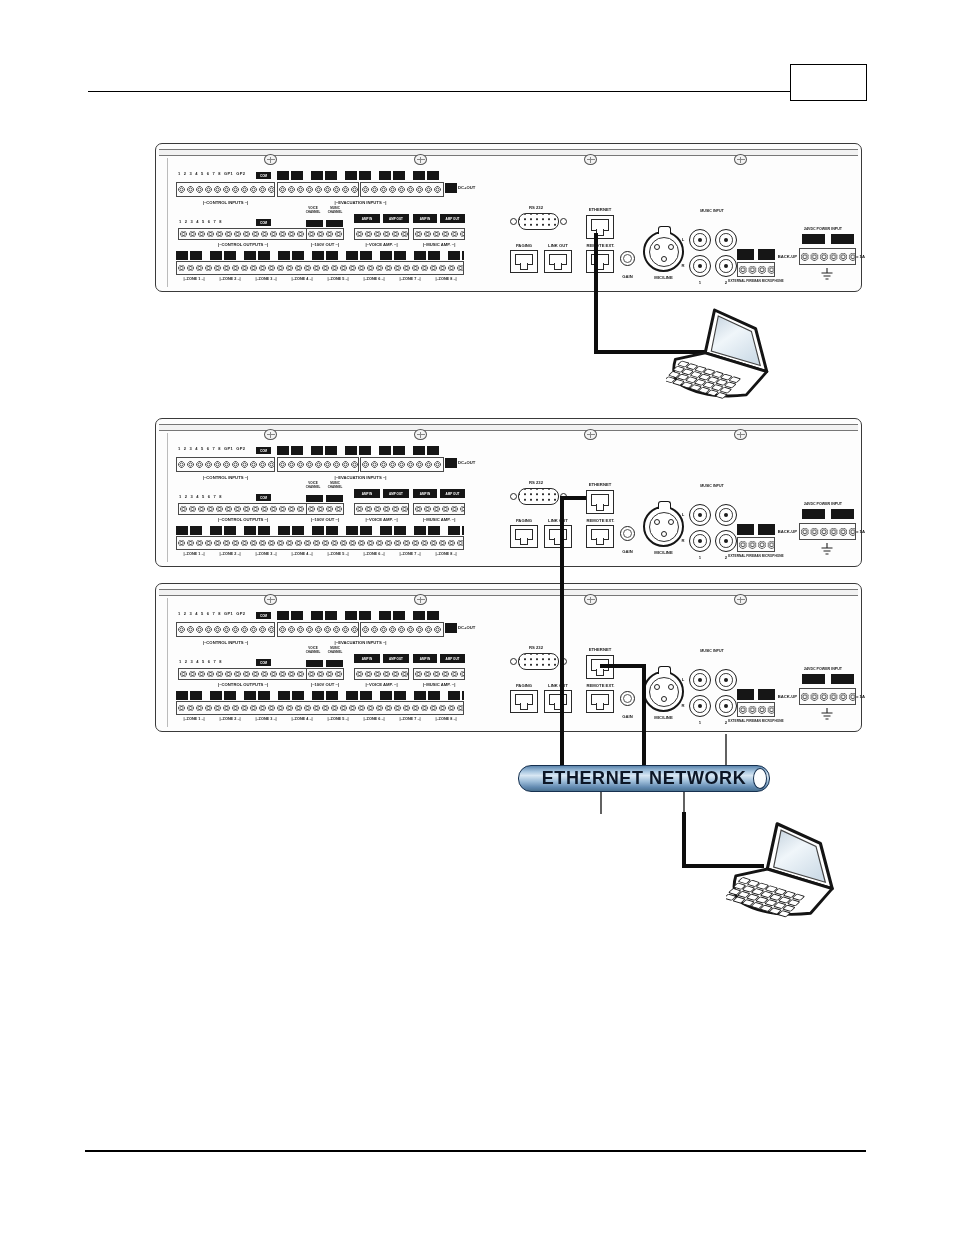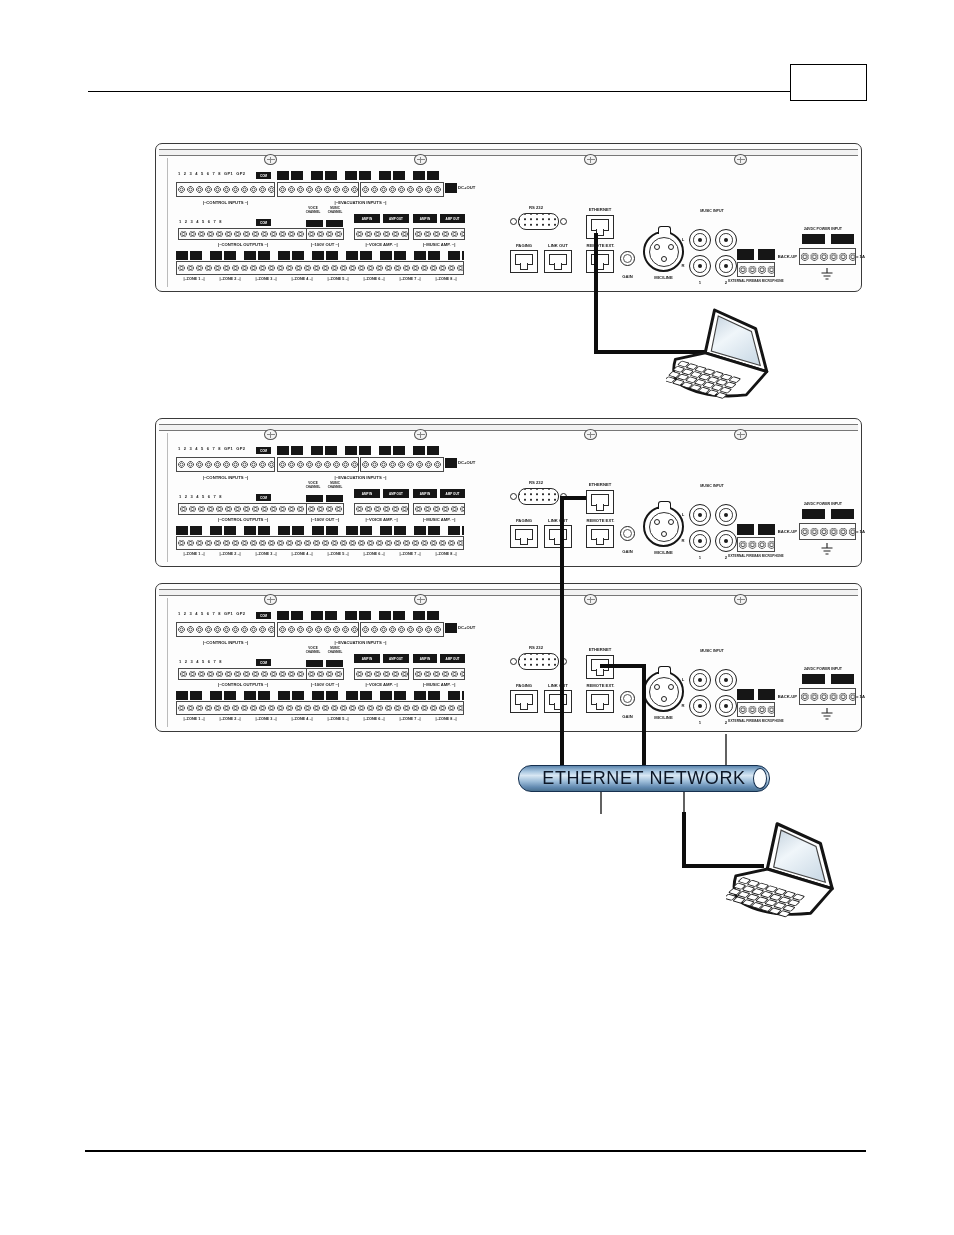--- a/index.html
+++ b/index.html
@@ -61,21 +61,21 @@
   .rca::before{content:"";position:absolute;inset:3.2px;border:1.3px solid #333;border-radius:50%;}
   .rca::after{content:"";position:absolute;inset:7.6px;background:#1d1d1d;border-radius:50%;}
   .gnd{position:absolute;}
   .dc::before{content:"= ";}
 
   
   .pipe{position:absolute;left:518px;top:765px;width:252px;height:27px;z-index:6;box-sizing:border-box;
     border:1.9px solid #16304f;border-radius:13px;
     background:linear-gradient(180deg,#5d86ad 0%,#a8c6e0 22%,#d8e7f3 38%,#9cbcd8 62%,#6189b0 85%,#49708f 100%);
     display:flex;align-items:center;justify-content:center;}
-  .pipe-label{font-size:18px;font-weight:normal;letter-spacing:.6px;color:#0c1626;}
+  .pipe-label{font-size:18px;font-weight:bold;letter-spacing:.6px;color:#0c1626;}
   .pipe-cap{position:absolute;right:2px;top:2px;width:12px;height:19px;background:#fcfdfe;
     border:1.5px solid #16304f;border-radius:50%;}
 
   
   #wires{position:absolute;left:0;top:0;z-index:5;pointer-events:none;}
   .laptop{position:absolute;z-index:7;}
 </style>
 </head>
 <body>
 

